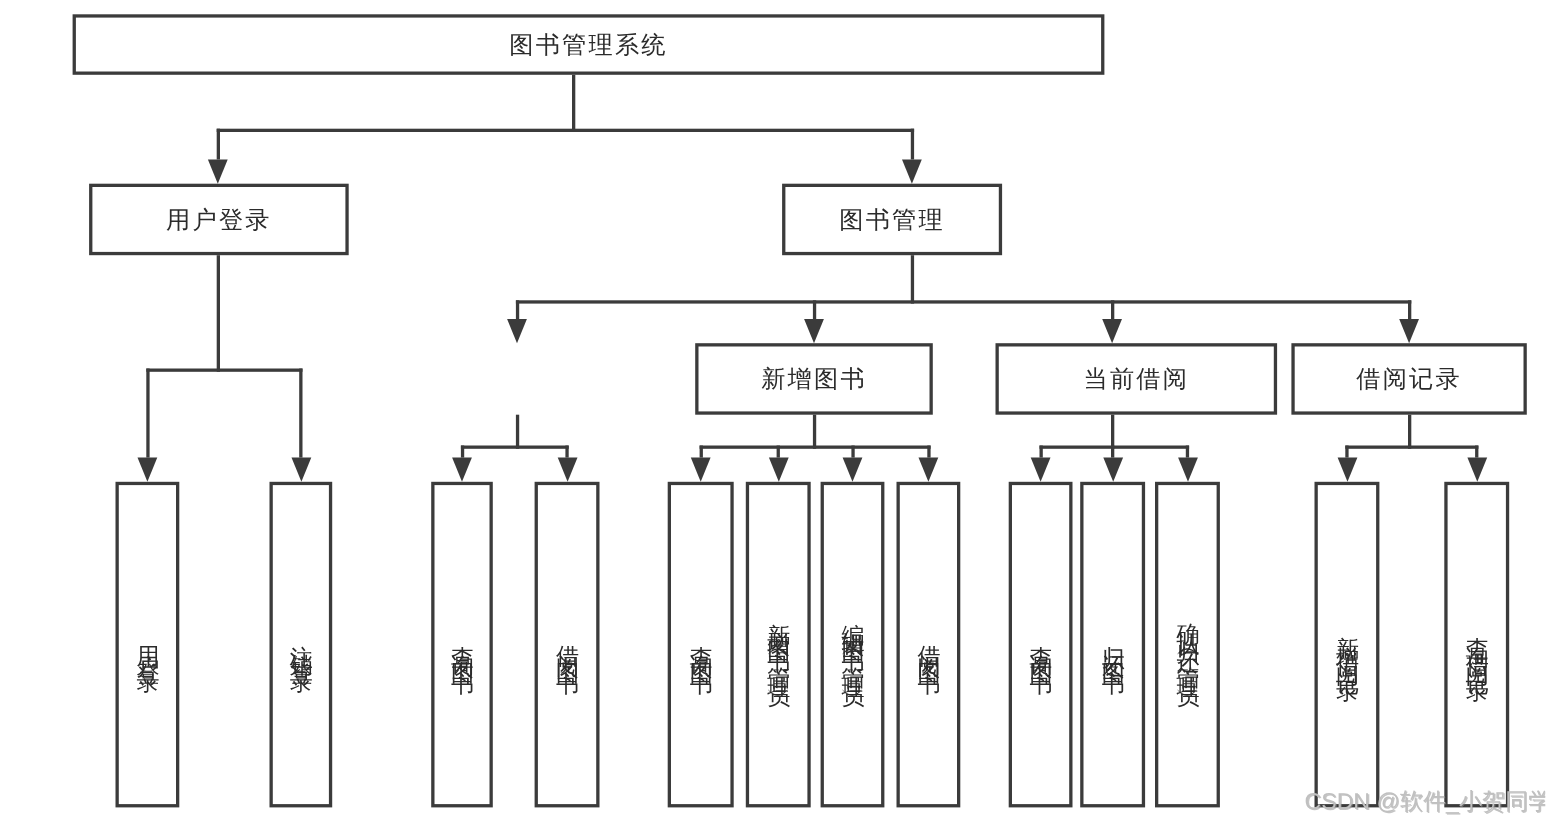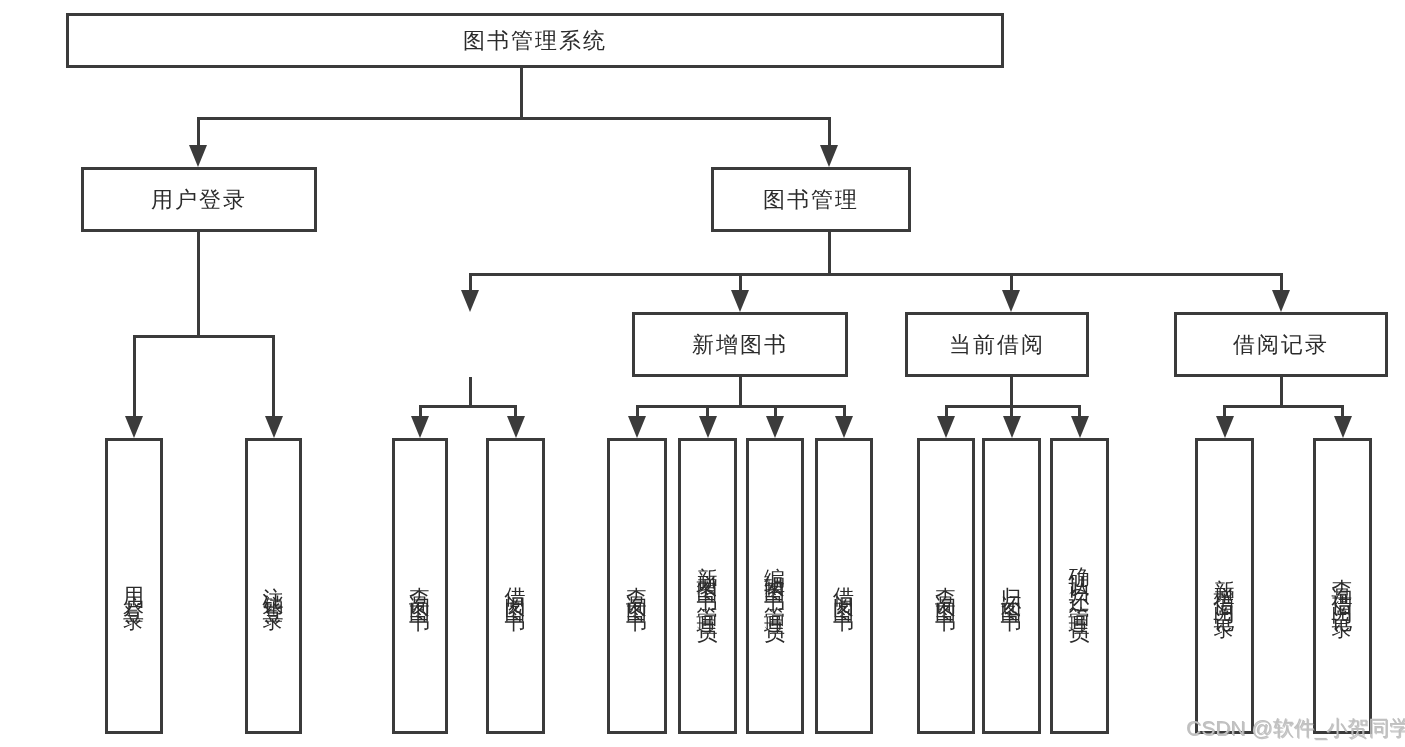--- a/index.html
+++ b/index.html
@@ -75,21 +75,21 @@
   <div class="node hnode" style="left:81px; top:167px; width:236px; height:65px;">
     <span>用户登录</span>
   </div>
   <div class="node hnode" style="left:711px; top:167px; width:200px; height:65px;">
     <span>图书管理</span>
   </div>
 
   <div class="node hnode" style="left:632px; top:312px; width:216px; height:65px;">
     <span>新增图书</span>
   </div>
-  <div class="node hnode" style="left:905px; top:312px; width:184px; height:65px;">
+  <div class="node hnode" style="left:905px; top:312px; width:256px; height:65px;">
     <span>当前借阅</span>
   </div>
   <div class="node hnode" style="left:1174px; top:312px; width:214px; height:65px;">
     <span>借阅记录</span>
   </div>
 
   <div class="node vnode" style="left:105px; top:438px; width:58px; height:296px;">
     <span>用户登录</span>
   </div>
   <div class="node vnode" style="left:245px; top:438px; width:57px; height:296px;">

